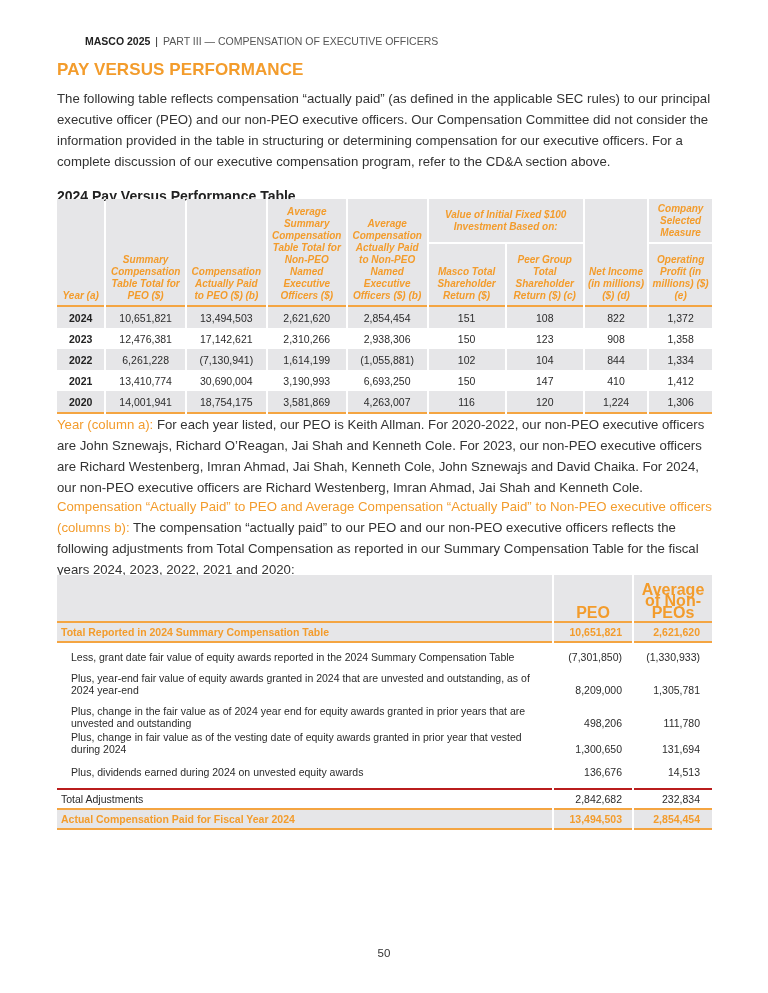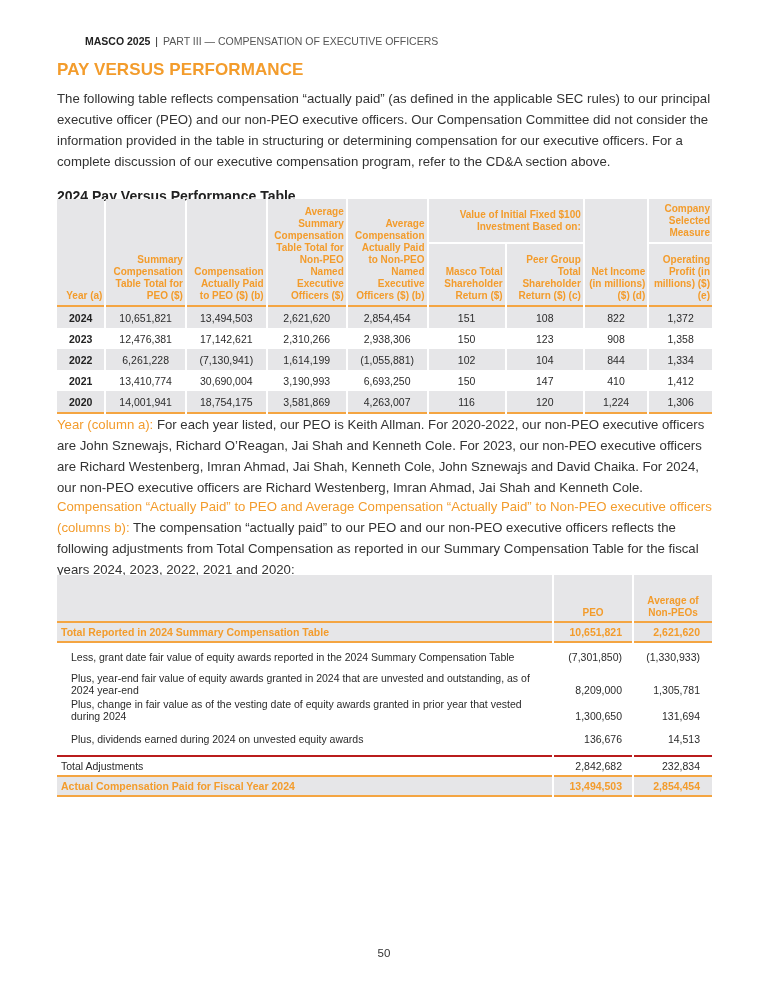--- a/index.html
+++ b/index.html
@@ -8,37 +8,37 @@
   .running-head { position: absolute; top: 35px; left: 0; font-size: 10.5px; color: #555; white-space: nowrap; }
   .running-head .brand { font-weight: bold; color: #222; padding-left: 28px; }
   .running-head .sep { color: #222; margin: 0 5px; }
   h1.section { position: absolute; top: 60px; left: 0; margin: 0; font-size: 17px; font-weight: bold; color: #f39c2c; letter-spacing: 0.1px; }
   .intro { position: absolute; top: 88px; left: 0; width: 660px; margin: 0; font-size: 13.2px; line-height: 21px; color: #333; }
   h2.subsection { position: absolute; top: 188px; left: 0; margin: 0; font-size: 14px; font-weight: bold; color: #222; }
 
   
   table { border-collapse: separate; border-spacing: 2px 0; }
   .pvp { position: absolute; top: 199px; left: -2px; width: 659px; font-size: 10.5px; }
-  .pvp th { background: #e6e6e8; color: #f39c2c; font-weight: bold; font-size: 10px; line-height: 12px; text-align: right; vertical-align: bottom; padding: 3px 2px 3px 2px; }
+  .pvp th { background: #e6e6e8; color: #f39c2c; font-weight: bold; font-size: 10px; line-height: 12px; text-align: center; vertical-align: bottom; padding: 3px 2px 3px 2px; font-style: italic; }
   .pvp thead tr.r1 th.grp { vertical-align: middle; border-bottom: 2px solid #ffffff; }
   .pvp thead tr.r1 th.cm { vertical-align: top; border-bottom: 2px solid #ffffff; padding-top: 4px; }
   .pvp thead tr:last-child th, .pvp thead th.last { border-bottom: 2px solid #f4a542; }
   .pvp td { text-align: center; padding: 0 12px; height: 21px; font-size: 10.5px; color: #2b2b2b; }
   .pvp tr.shade td { background: #e6e6e8; }
   .pvp td.yr { font-weight: bold; color: #222; }
   .pvp tbody tr:last-child td { border-bottom: 2px solid #f4a542; }
 
   .note { position: absolute; left: 0; width: 660px; margin: 0; font-size: 13.2px; line-height: 21px; color: #333; }
   .note .lead { color: #f39c2c; }
   .note1 { top: 414px; }
   .note2 { top: 496px; }
 
   
   .rec { position: absolute; top: 575px; left: -2px; width: 659px; font-size: 10.5px; }
-  .rec th { background: #e6e6e8; color: #f39c2c; font-weight: bold; font-size: 10px; line-height: 11.5px; text-align: center; vertical-align: bottom; padding: 3px 2px 3px 2px; height: 40px; border-bottom: 2px solid #f4a542; }
+  .rec th { background: #e6e6e8; color: #f39c2c; font-weight: bold; font-size: 16px; line-height: 11.5px; text-align: center; vertical-align: bottom; padding: 3px 2px 3px 2px; height: 40px; border-bottom: 2px solid #f4a542; }
   .rec td { font-size: 10.5px; color: #2b2b2b; padding: 0 4px; vertical-align: bottom; }
   .rec td.num { text-align: right; padding-right: 10px; white-space: nowrap; }
   .rec td.num2 { text-align: right; padding-right: 12px; white-space: nowrap; }
   .rec tr.total-reported td { background: #e6e6e8; color: #f39c2c; font-weight: bold; height: 18px; border-bottom: 2px solid #f4a542; vertical-align: middle; }
   .rec tr.adj td { height: 20px; line-height: 11.5px; vertical-align: bottom; padding-bottom: 3px; }
   .rec tr.adj td.desc { padding-left: 14px; }
   .rec tr.adj.tall td { height: 30px; }
   .rec tr.adj.lastadj td { border-bottom: 2px solid #b91c1c; padding-bottom: 10px; }
   .rec tr.totadj td { height: 18px; vertical-align: middle; border-bottom: 2px solid #f4a542; }
   .rec tr.actual td { background: #e6e6e8; color: #f39c2c; font-weight: bold; height: 18px; vertical-align: middle; border-bottom: 2px solid #f4a542; }
@@ -175,20 +175,25 @@
       <tr class="adj">
         <td class="desc">Less, grant date fair value of equity awards reported in the 2024 Summary Compensation Table</td>
         <td class="num">(7,301,850)</td>
         <td class="num2">(1,330,933)</td>
       </tr>
       <tr class="adj tall">
         <td class="desc">Plus, year-end fair value of equity awards granted in 2024 that are unvested and outstanding, as of 2024 year-end</td>
         <td class="num">8,209,000</td>
         <td class="num2">1,305,781</td>
       </tr>
+      <tr class="adj tall">
+        <td class="desc">Plus, change in the fair value as of 2024 year end for equity awards granted in prior years that are unvested and outstanding</td>
+        <td class="num">498,206</td>
+        <td class="num2">111,780</td>
+      </tr>
       <tr class="adj">
         <td class="desc">Plus, change in fair value as of the vesting date of equity awards granted in prior year that vested during 2024</td>
         <td class="num">1,300,650</td>
         <td class="num2">131,694</td>
       </tr>
       <tr class="adj lastadj">
         <td class="desc">Plus, dividends earned during 2024 on unvested equity awards</td>
         <td class="num">136,676</td>
         <td class="num2">14,513</td>
       </tr>

